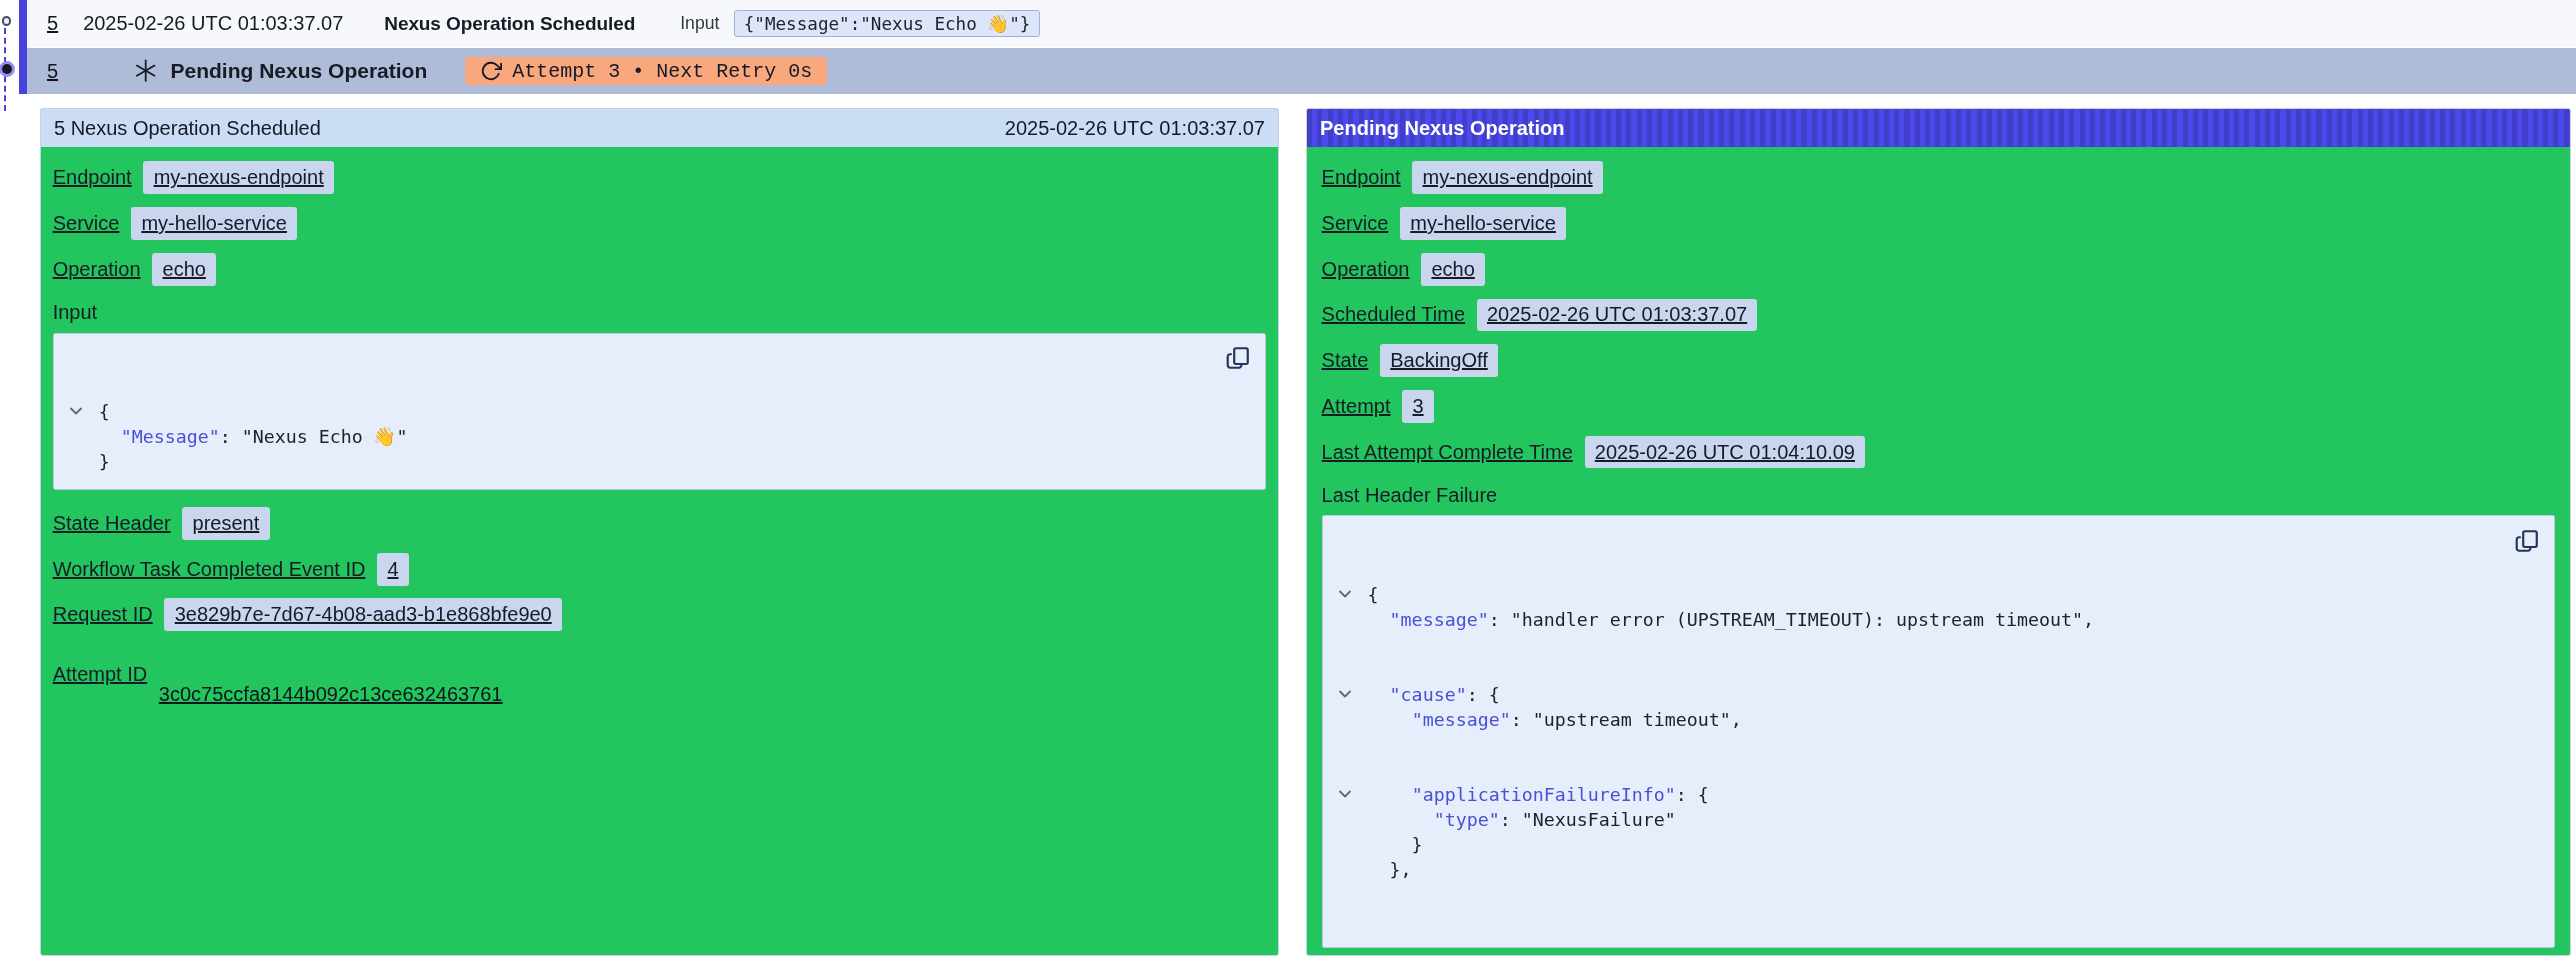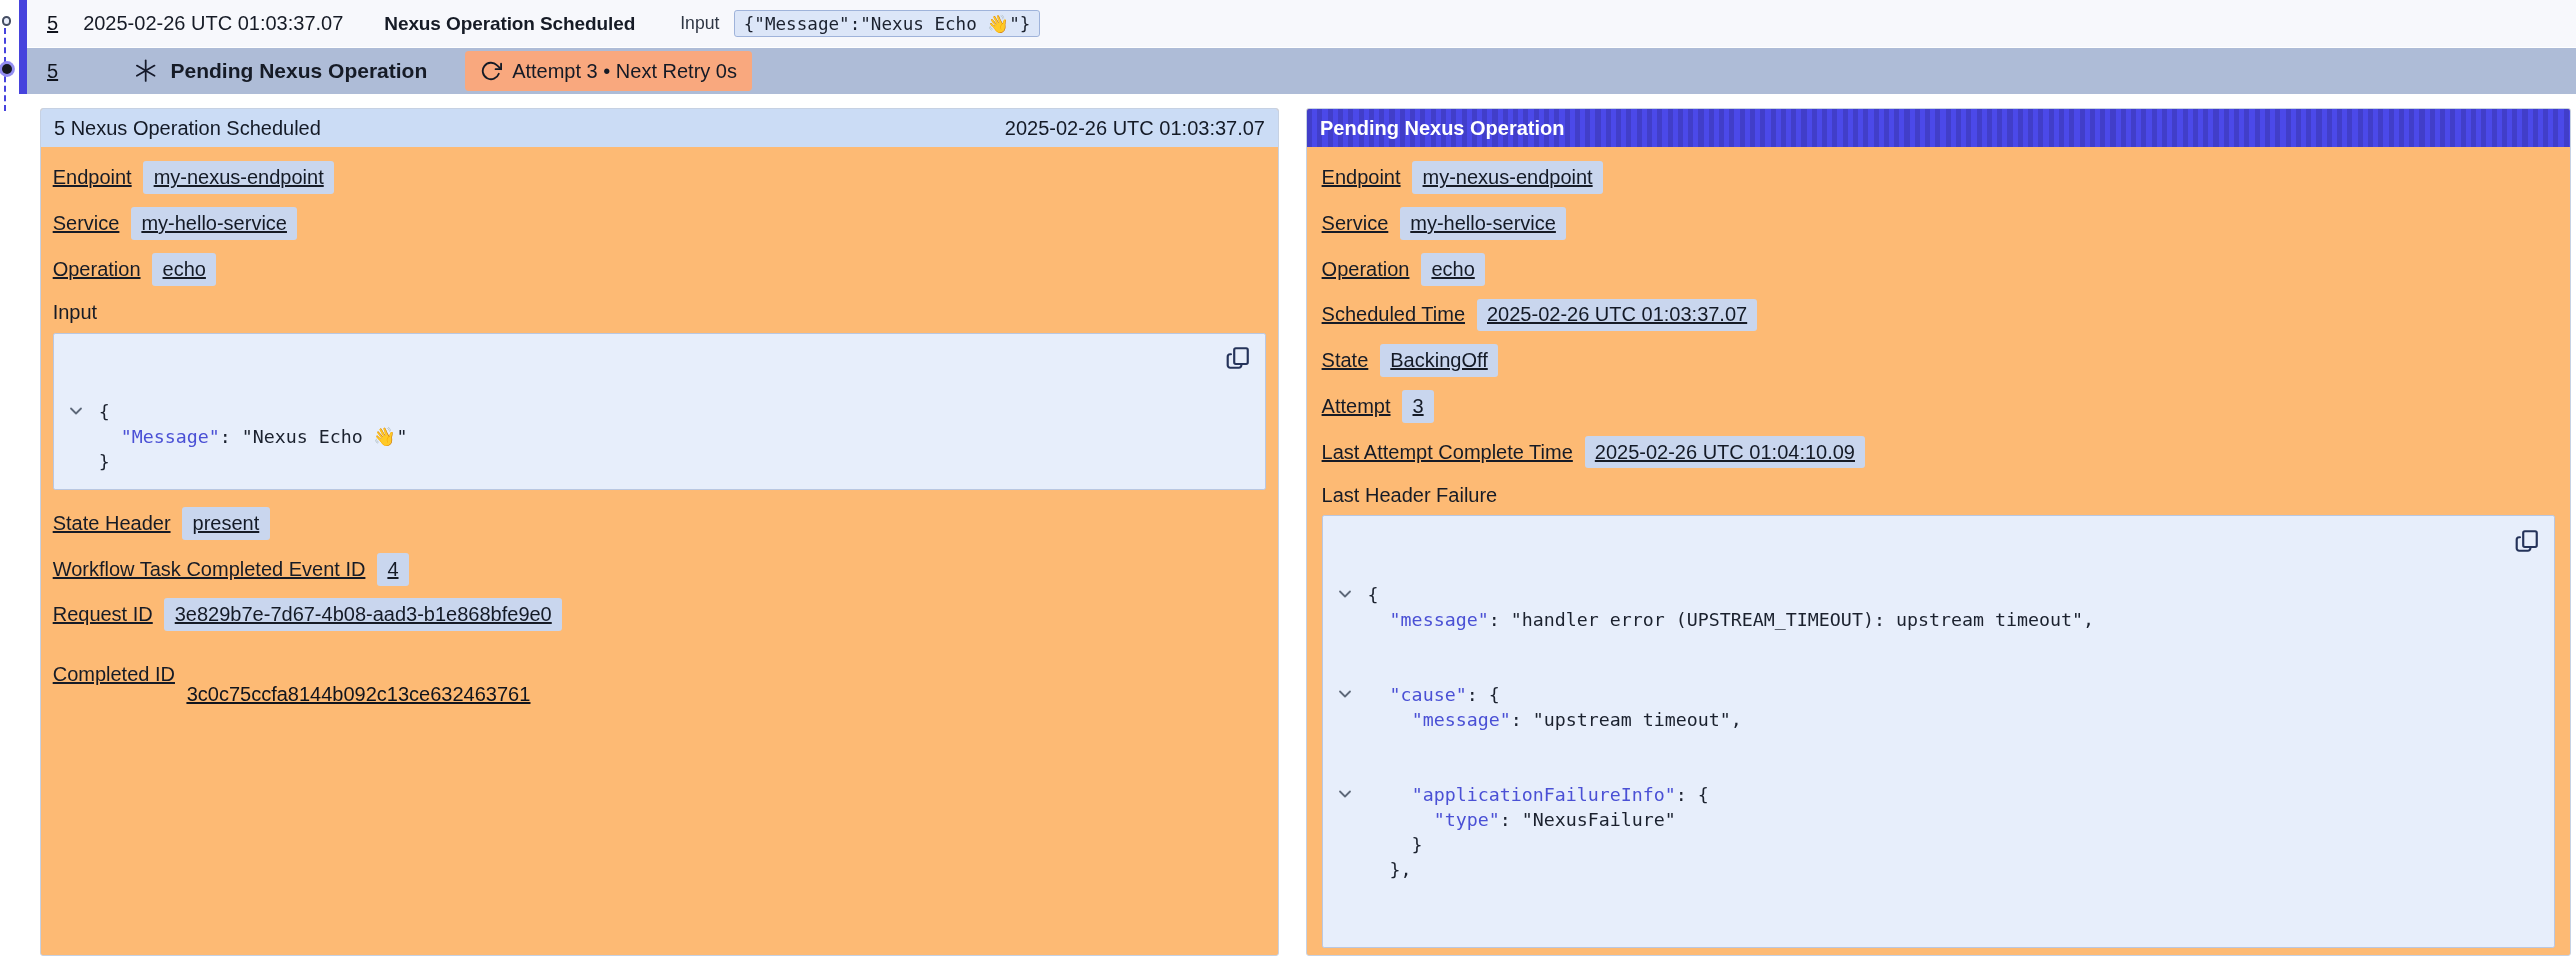--- a/index.html
+++ b/index.html
@@ -22,24 +22,24 @@
   .row2{position:absolute;left:27px;top:48px;width:2549px;height:46px;background:#aebcd7;
     display:flex;align-items:center;padding-left:20px;box-sizing:border-box;}
   .evt-id{font-size:20px;color:#10141d;text-decoration:underline;cursor:pointer;}
   .row1 .ts{margin-left:25px;font-size:20px;}
   .row1 .ttl{margin-left:41px;font-size:19px;font-weight:700;letter-spacing:-0.1px;}
   .row1 .inlabel{margin-left:45px;font-size:17.6px;color:#2f3744;}
   .row1 .chip{margin-left:14.6px;font-family:"DejaVu Sans Mono","Liberation Mono",monospace;
     font-size:17.6px;background:#dce6f8;border:1.5px solid #9fb3da;border-radius:2.9px;padding:2.9px 8.8px;color:#1b212e;}
   .row2 .ast{margin-left:76px;display:flex;align-items:center;}
   .row2 .ttl{margin-left:13px;font-size:21px;font-weight:700;}
-  .retry-badge{margin-left:38px;height:40px;background:var(--retry,#f9a87e);border-radius:3.7px;
-    display:flex;align-items:center;gap:10.3px;padding:0 14.6px;font-size:20px;color:#141a26;}
+  .retry-badge{margin-left:38px;height:28px;background:var(--retry,#f9a87e);border-radius:3.7px;
+    display:flex;align-items:center;gap:10.3px;padding:0 14.6px;font-size:20px;color:#141a26;font-family:Liberation Mono, monospace;}
   
-  .panel{position:absolute;top:108px;bottom:0;background:#fdba74;border:1.5px solid #c6d1e3;
+  .panel{position:absolute;top:108px;bottom:0;background:#22c55e;border:1.5px solid #c6d1e3;
     border-radius:2.9px;box-sizing:border-box;overflow:hidden;}
   .panel.left{left:40px;width:1239px;}
   .panel.right{left:1306px;width:1265px;}
   .panel-header{height:38px;display:flex;align-items:center;justify-content:space-between;
     padding:0 13px;font-size:20px;background:var(--hdr,#cbdcf5);color:#141a26;}
   .panel.right .panel-header{
     background:repeating-linear-gradient(90deg,#413ec9 0 5.1px,#4b49e9 5.1px 10.3px);
     color:#ffffff;font-weight:600;}
   .content{padding:2.2px 11.7px 14.6px 11.7px;}
   .panel.right .content{padding:2.2px 14.6px 14.6px 14.6px;}
@@ -148,21 +148,21 @@
     <span class="lbl">Workflow Task Completed Event ID</span>
     <span class="val badge">4</span>
   </div>
 
   <div class="field">
     <span class="lbl">Request ID</span>
     <span class="val badge">3e829b7e-7d67-4b08-aad3-b1e868bfe9e0</span>
   </div>
 
   <div class="field">
-    <span class="lbl">Completed ID</span>
+    <span class="lbl">Attempt ID</span>
     <span class="val linkval">3c0c75ccfa8144b092c13ce632463761</span>
   </div>
 </div>
 </section>
 
 <section class="panel right">
   <header class="panel-header">
     <span>Pending Nexus Operation</span>
   </header>
   <div class="content" id="right-fields">

